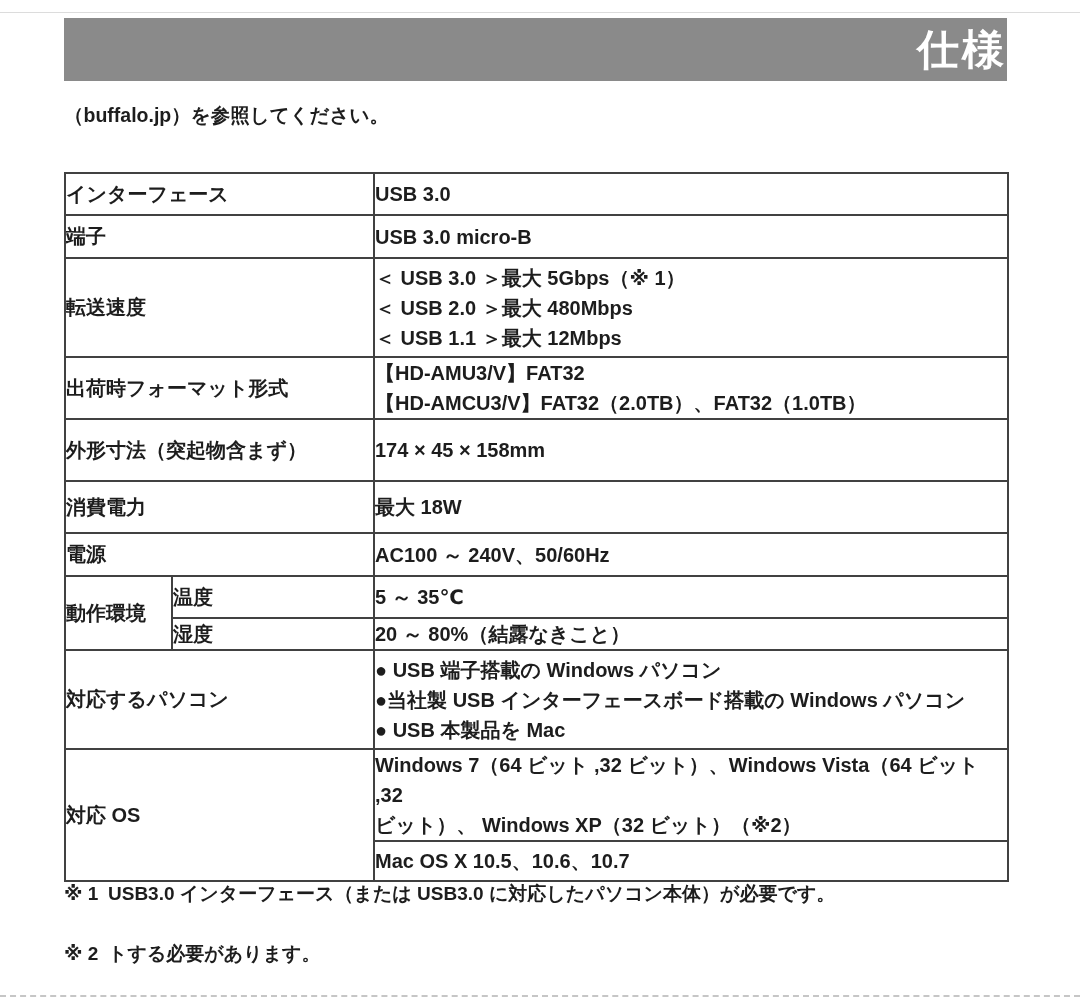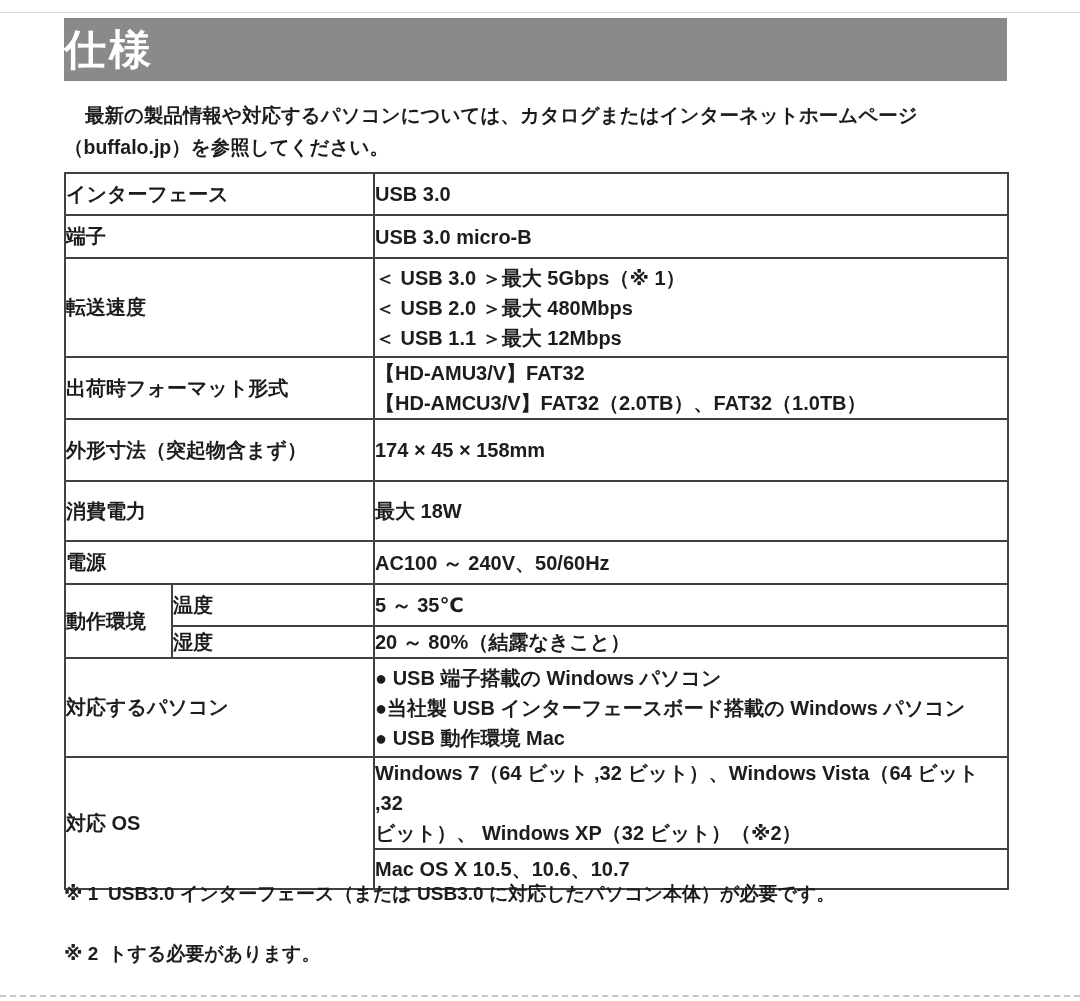--- a/index.html
+++ b/index.html
@@ -5,21 +5,21 @@
   html,body{margin:0;padding:0;background:#ffffff;}
   .page{
     position:relative;width:1080px;height:1001px;background:#ffffff;overflow:hidden;
     font-family:"Liberation Sans","DejaVu Sans",sans-serif;color:#1d1d1d;
   }
   .top-rule{position:absolute;left:0;top:12px;width:1080px;height:1px;background:#dcdcdc;}
   .bottom-rule{position:absolute;left:0;top:995px;width:1080px;height:0;border-top:2px dashed #c6c6c6;}
 
   .title-bar{
     position:absolute;left:64px;top:18px;width:943px;height:63px;
-    display:flex;align-items:center;justify-content:flex-start;background:#8a8a8a;
+    display:flex;align-items:center;justify-content:flex-end;background:#8a8a8a;
   }
   .title-bar .title-text{color:#ffffff;font-size:42px;font-weight:700;letter-spacing:3px;}
 
   .intro{position:absolute;left:64px;top:99px;width:935px;font-size:19.5px;line-height:32px;font-weight:600;}
   .intro .l1{text-indent:21px;}
 
   table.spec{
     position:absolute;left:64px;top:172px;width:943px;
     border-collapse:collapse;table-layout:fixed;
   }
@@ -43,21 +43,20 @@
 
 <div class="page">
 
   <div class="top-rule"></div>
 
   <div class="title-bar" style="background-color: rgb(138, 138, 138);">
     <span class="title-text">仕様</span>
   </div>
 
   <div class="intro">
-    <div class="l1">最新の製品情報や対応するパソコンについては、カタログまたはインターネットホームページ</div>
     <div class="l2">（buffalo.jp）を参照してください。</div>
   </div>
 
   <table class="spec">
     <colgroup>
         <col style="width:107px">
         <col style="width:202px">
         <col style="width:634px">
       </colgroup>
     <tbody>
@@ -81,21 +80,21 @@
         <td class="lbl" colspan="2">出荷時フォーマット形式</td>
         <td class="val">
           <div>【HD-AMU3/V】FAT32</div>
           <div>【HD-AMCU3/V】FAT32（2.0TB）、FAT32（1.0TB）</div>
         </td>
       </tr>
       <tr style="height:62px">
         <td class="lbl" colspan="2">外形寸法（突起物含まず）</td>
         <td class="val">174 × 45 × 158mm</td>
       </tr>
-      <tr style="height:60px">
+      <tr style="height:52px">
         <td class="lbl" colspan="2">消費電力</td>
         <td class="val">最大 18W</td>
       </tr>
       <tr style="height:43px">
         <td class="lbl" colspan="2">電源</td>
         <td class="val">AC100 ～ 240V、50/60Hz</td>
       </tr>
       <tr style="height:42px">
         <td class="lbl" rowspan="2">動作環境</td>
         <td class="lbl">温度</td>
@@ -103,21 +102,21 @@
       </tr>
       <tr style="height:32px">
         <td class="lbl">湿度</td>
         <td class="val">20 ～ 80%（結露なきこと）</td>
       </tr>
       <tr style="height:99px">
         <td class="lbl" colspan="2">対応するパソコン</td>
         <td class="val">
           <div>● USB 端子搭載の Windows パソコン</div>
           <div>●当社製 USB インターフェースボード搭載の Windows パソコン</div>
-          <div>● USB 動作環境 Mac</div>
+          <div>● USB 本製品を Mac</div>
         </td>
       </tr>
       <tr style="height:72px">
         <td class="lbl" colspan="2" rowspan="2">対応 OS</td>
         <td class="val">
           <div>Windows 7（64 ビット ,32 ビット）、Windows Vista（64 ビット ,32</div>
           <div>ビット）、 Windows XP（32 ビット）（※2）</div>
         </td>
       </tr>
       <tr style="height:40px">

